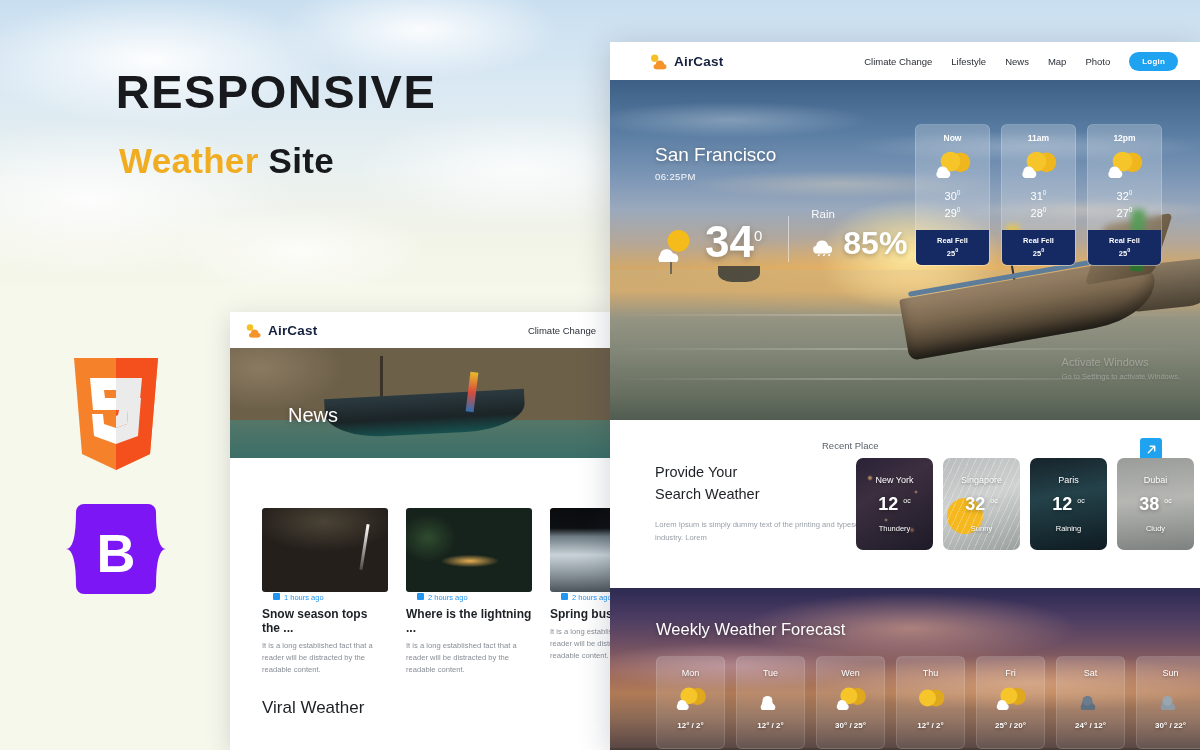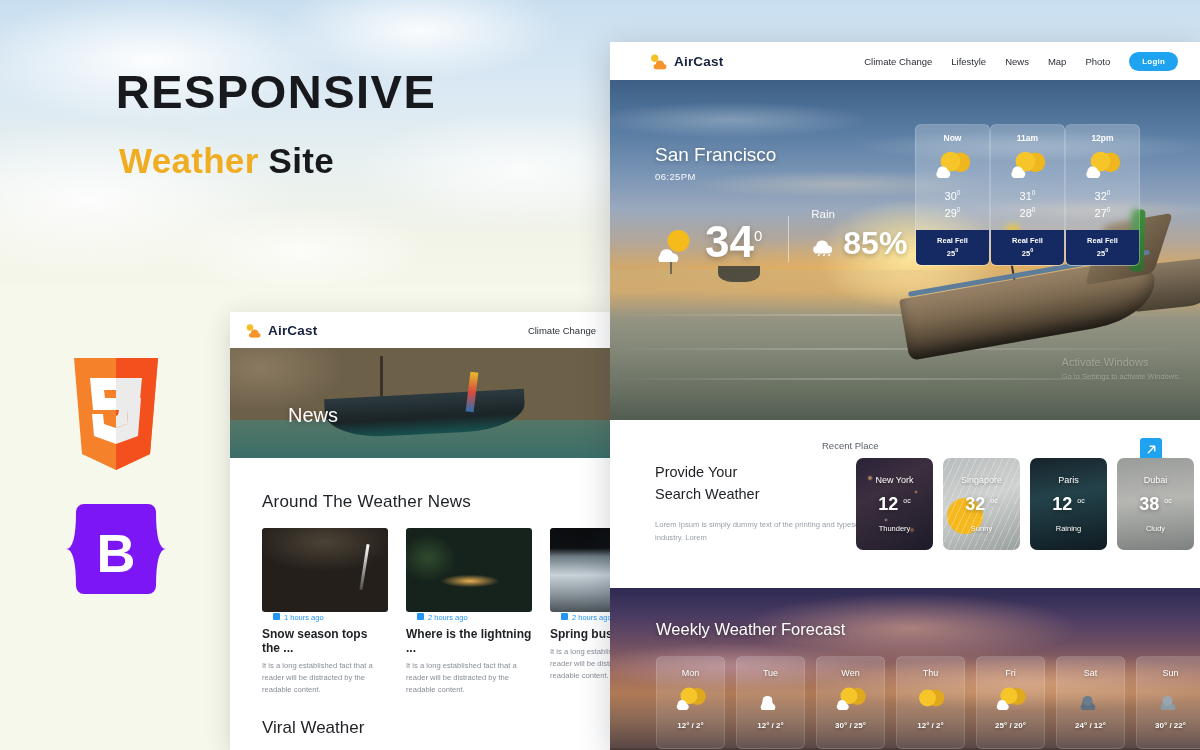--- a/index.html
+++ b/index.html
@@ -225,21 +225,21 @@
   .temp-row{ display:flex; align-items:flex-end; margin-top:26px; gap:8px; }
   .big-temp{ font-size:44px; font-weight:bold; line-height:.9; text-shadow:0 2px 6px rgba(0,0,0,.25); }
   .deg-sup{ font-size:15px; vertical-align:super; font-weight:400; }
   .vdiv{ width:1px; height:46px; background:rgba(255,255,255,.5); margin:0 14px 0 18px; }
   .rain-block{ }
   .rain-lbl{ font-size:11.5px; opacity:.95; }
   .rain-val{ display:flex; align-items:center; gap:6px; margin-top:5px; }
   .rain-pct{ font-size:32px; font-weight:bold; text-shadow:0 2px 5px rgba(0,0,0,.25); }
 
   
-  .hours{ position:absolute; left:305px; top:44px; display:flex; }
+  .hours{ position:absolute; left:305px; top:44px; display:flex; gap:11px; }
   .hcard{
     width:75px; border-radius:6px; overflow:hidden;
     background:linear-gradient(to bottom, rgba(255,255,255,.24), rgba(255,255,255,.13));
     backdrop-filter:blur(3px);
     border:1px solid rgba(255,255,255,.18);
     text-align:center; padding-top:8px;
   }
   .hlabel{ font-size:8.5px; color:#fff; font-weight:bold; }
   .hicon{ margin:7px auto 6px; }
   .htemp{ font-size:11px; color:#fff; font-weight:500; line-height:1.55; }
@@ -376,21 +376,20 @@
 
   <div class="news-hero">
     <div class="sea"></div>
     <div class="mast"></div>
     <div class="boat"></div>
     <div class="ribbon"></div>
     <h3>News</h3>
   </div>
 
   <div class="news-body">
-    <div class="news-title">Around The Weather News</div>
     <div class="news-grid">
 
       <div class="news-card">
         <div class="news-thumb th1">
             <span class="bolt"></span>
           </div>
         <div class="news-meta">
           <span class="meta-ic"></span>
           <span class="meta-txt">1 hours ago</span>
         </div>

